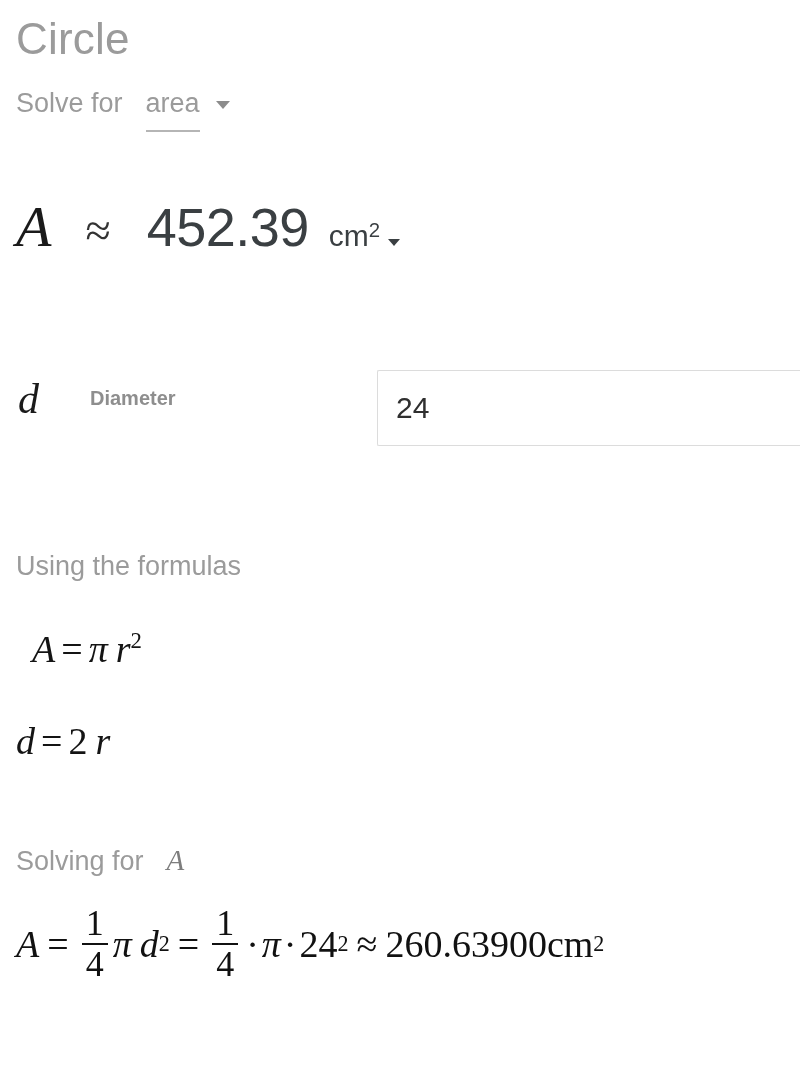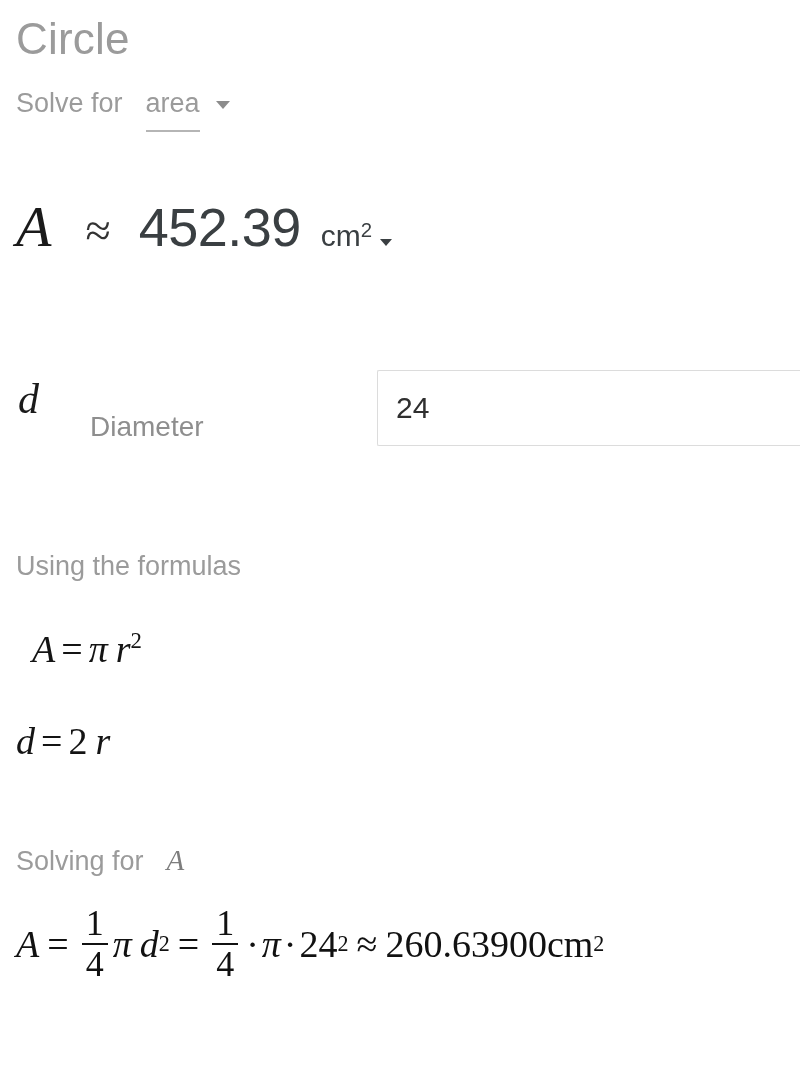--- a/index.html
+++ b/index.html
@@ -81,21 +81,21 @@
     font-size: 46px;
     color: #333333;
     margin-left: 34px;
     line-height: 1;
   }
   .res-value {
     font-family: "Liberation Sans", sans-serif;
     font-size: 54px;
     font-weight: 400;
     color: #3a3f42;
-    margin-left: 28px;
+    margin-left: 36px;
     line-height: 1;
     letter-spacing: -0.5px;
   }
   .res-unit {
     font-family: "Liberation Sans", sans-serif;
     font-size: 30px;
     color: #3a3f42;
     margin-left: 20px;
     line-height: 1;
   }
@@ -126,25 +126,24 @@
     font-family: "Liberation Serif", serif;
     font-style: italic;
     font-size: 42px;
     color: #1a1a1a;
     line-height: 1;
   }
   .field-label {
     position: absolute;
     left: 90px;
     top: 18px;
-    font-size: 28px;
-    font-weight: 400;
+    font-size: 20px;
+    font-weight: 700;
     color: #8e8e8e;
     line-height: 1;
-    margin-top: 25px;
   }
   .field-control {
     position: absolute;
     left: 377px;
     top: 0;
     width: 393px;
     height: 76px;
     display: flex;
     box-sizing: border-box;
   }

